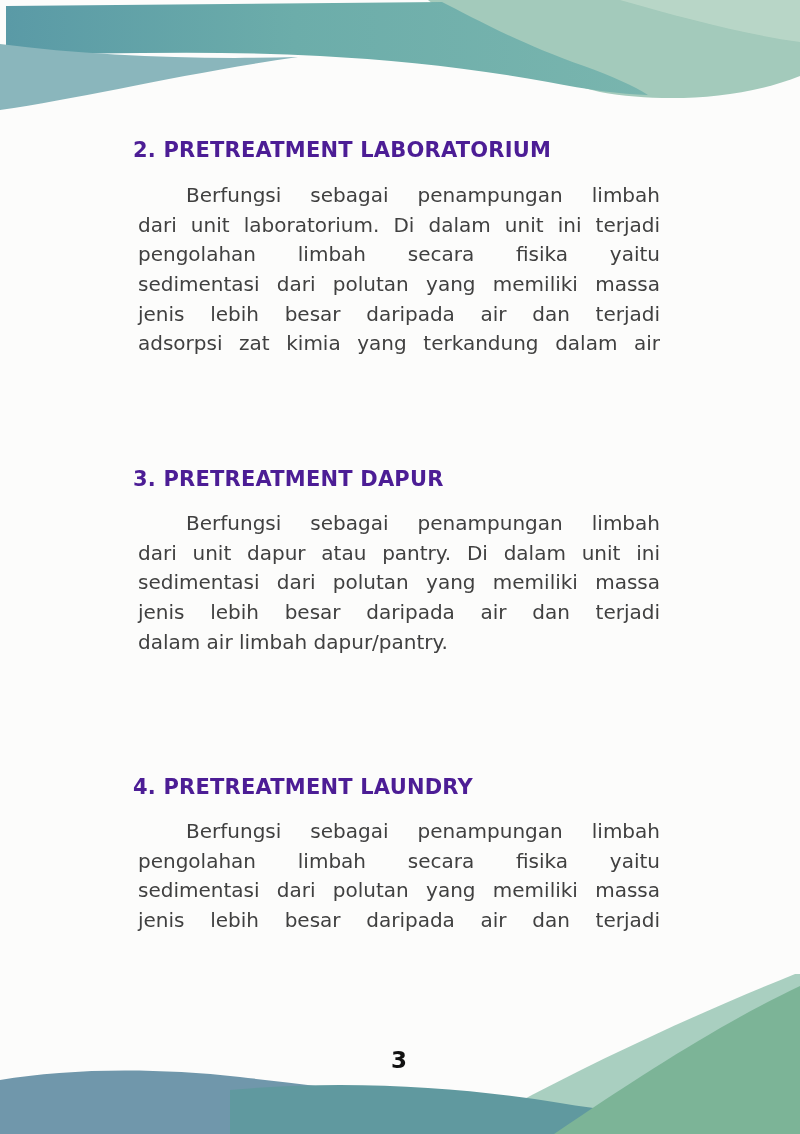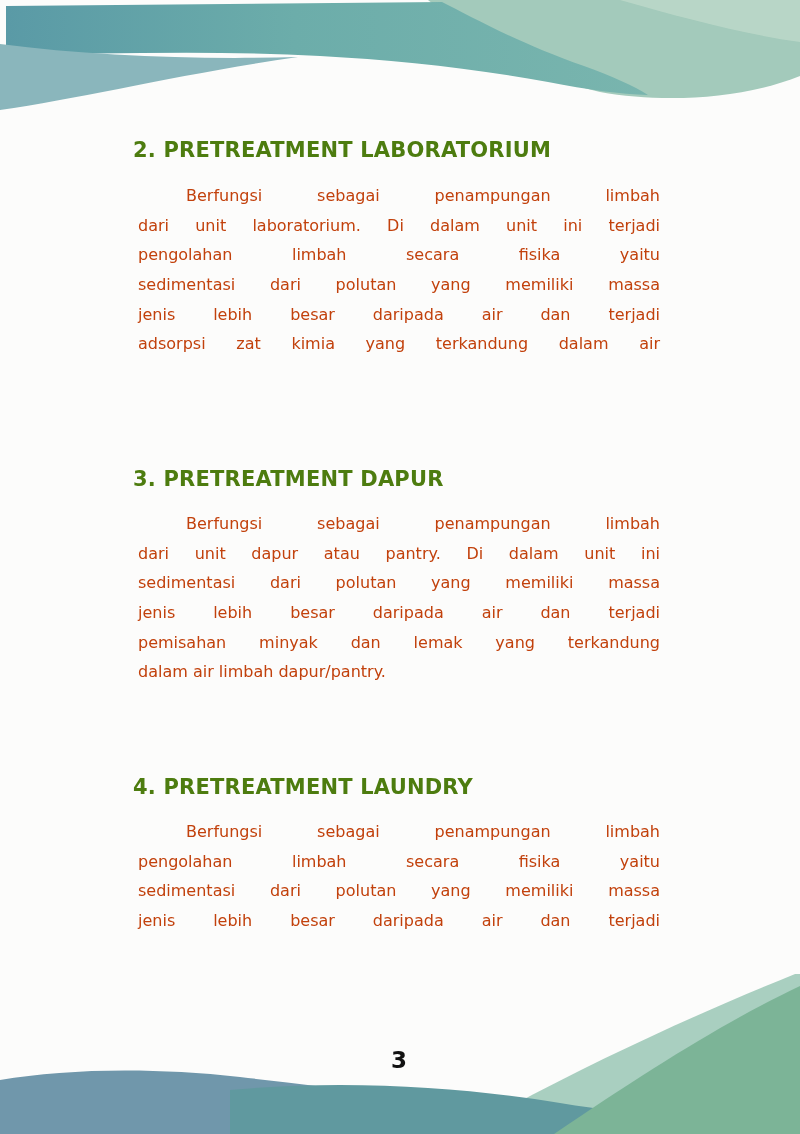--- a/index.html
+++ b/index.html
@@ -11,25 +11,25 @@
     overflow:hidden;
     font-family:"DejaVu Sans","Liberation Sans",sans-serif;
   }
   .deco { position:absolute; left:0; width:800px; display:block; }
   .deco.top { top:0; height:170px; }
   .deco.bottom { top:974px; height:160px; }
 
   .section-heading {
     position:absolute; left:133px; width:527px;
     font-weight:bold; font-size:21px; line-height:26px;
-    color:#4d7c0f; letter-spacing:0.2px;
+    color:#4c1d95; letter-spacing:0.2px;
   }
   .para {
     position:absolute; left:138px; width:522px;
-    font-size:16px; color:#c2410c;
+    font-size:20px; color:#404040;
   }
   .text-line {
     height:29.7px; line-height:29.7px;
     text-align:justify; text-align-last:justify;
     -moz-text-align-last:justify;
     white-space:normal;
   }
   .text-line.first { text-indent:48px; }
   .text-line.lastline { text-align-last:left; -moz-text-align-last:left; }
 
@@ -77,21 +77,20 @@
         <div class="text-line">sedimentasi dari polutan yang memiliki massa</div>
         <div class="text-line">jenis lebih besar daripada air dan terjadi</div>
         <div class="text-line">adsorpsi zat kimia yang terkandung dalam air</div>
       </div>
       <div class="section-heading pos-h1">3. PRETREATMENT DAPUR</div>
       <div class="para pos-p1">
         <div class="text-line first">Berfungsi sebagai penampungan limbah</div>
         <div class="text-line">dari unit dapur atau pantry. Di dalam unit ini</div>
         <div class="text-line">sedimentasi dari polutan yang memiliki massa</div>
         <div class="text-line">jenis lebih besar daripada air dan terjadi</div>
-        <div class="text-line">pemisahan minyak dan lemak yang terkandung</div>
         <div class="text-line lastline">dalam air limbah dapur/pantry.</div>
       </div>
       <div class="section-heading pos-h2">4. PRETREATMENT LAUNDRY</div>
       <div class="para pos-p2">
         <div class="text-line first">Berfungsi sebagai penampungan limbah</div>
         <div class="text-line">pengolahan limbah secara fisika yaitu</div>
         <div class="text-line">sedimentasi dari polutan yang memiliki massa</div>
         <div class="text-line">jenis lebih besar daripada air dan terjadi</div>
       </div>
     </div>

